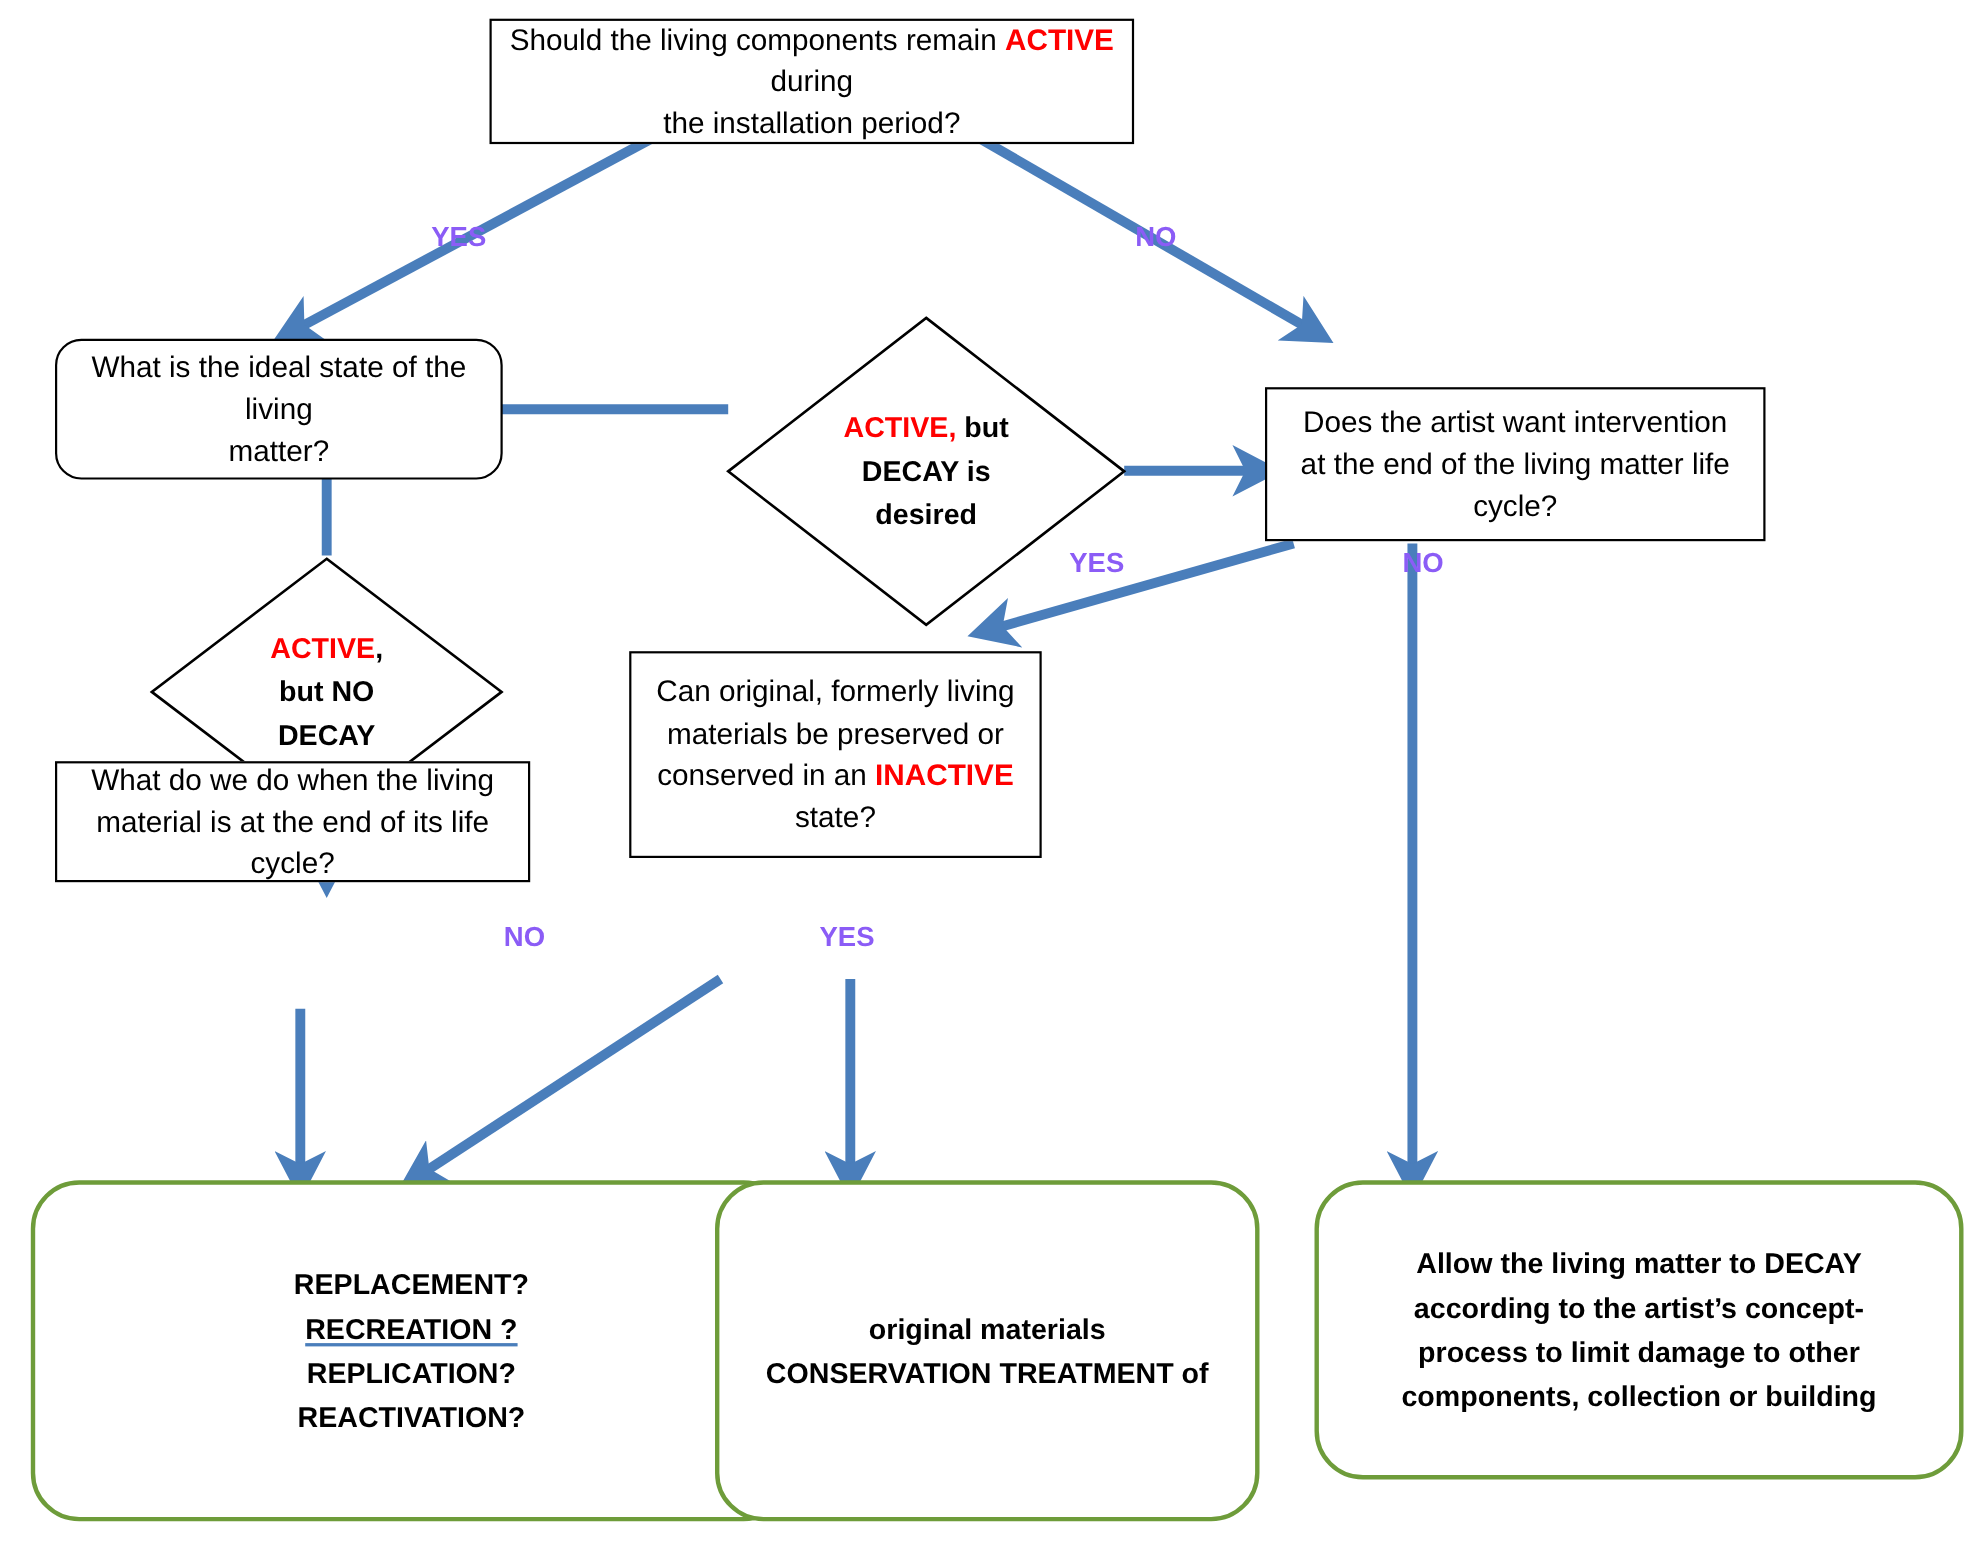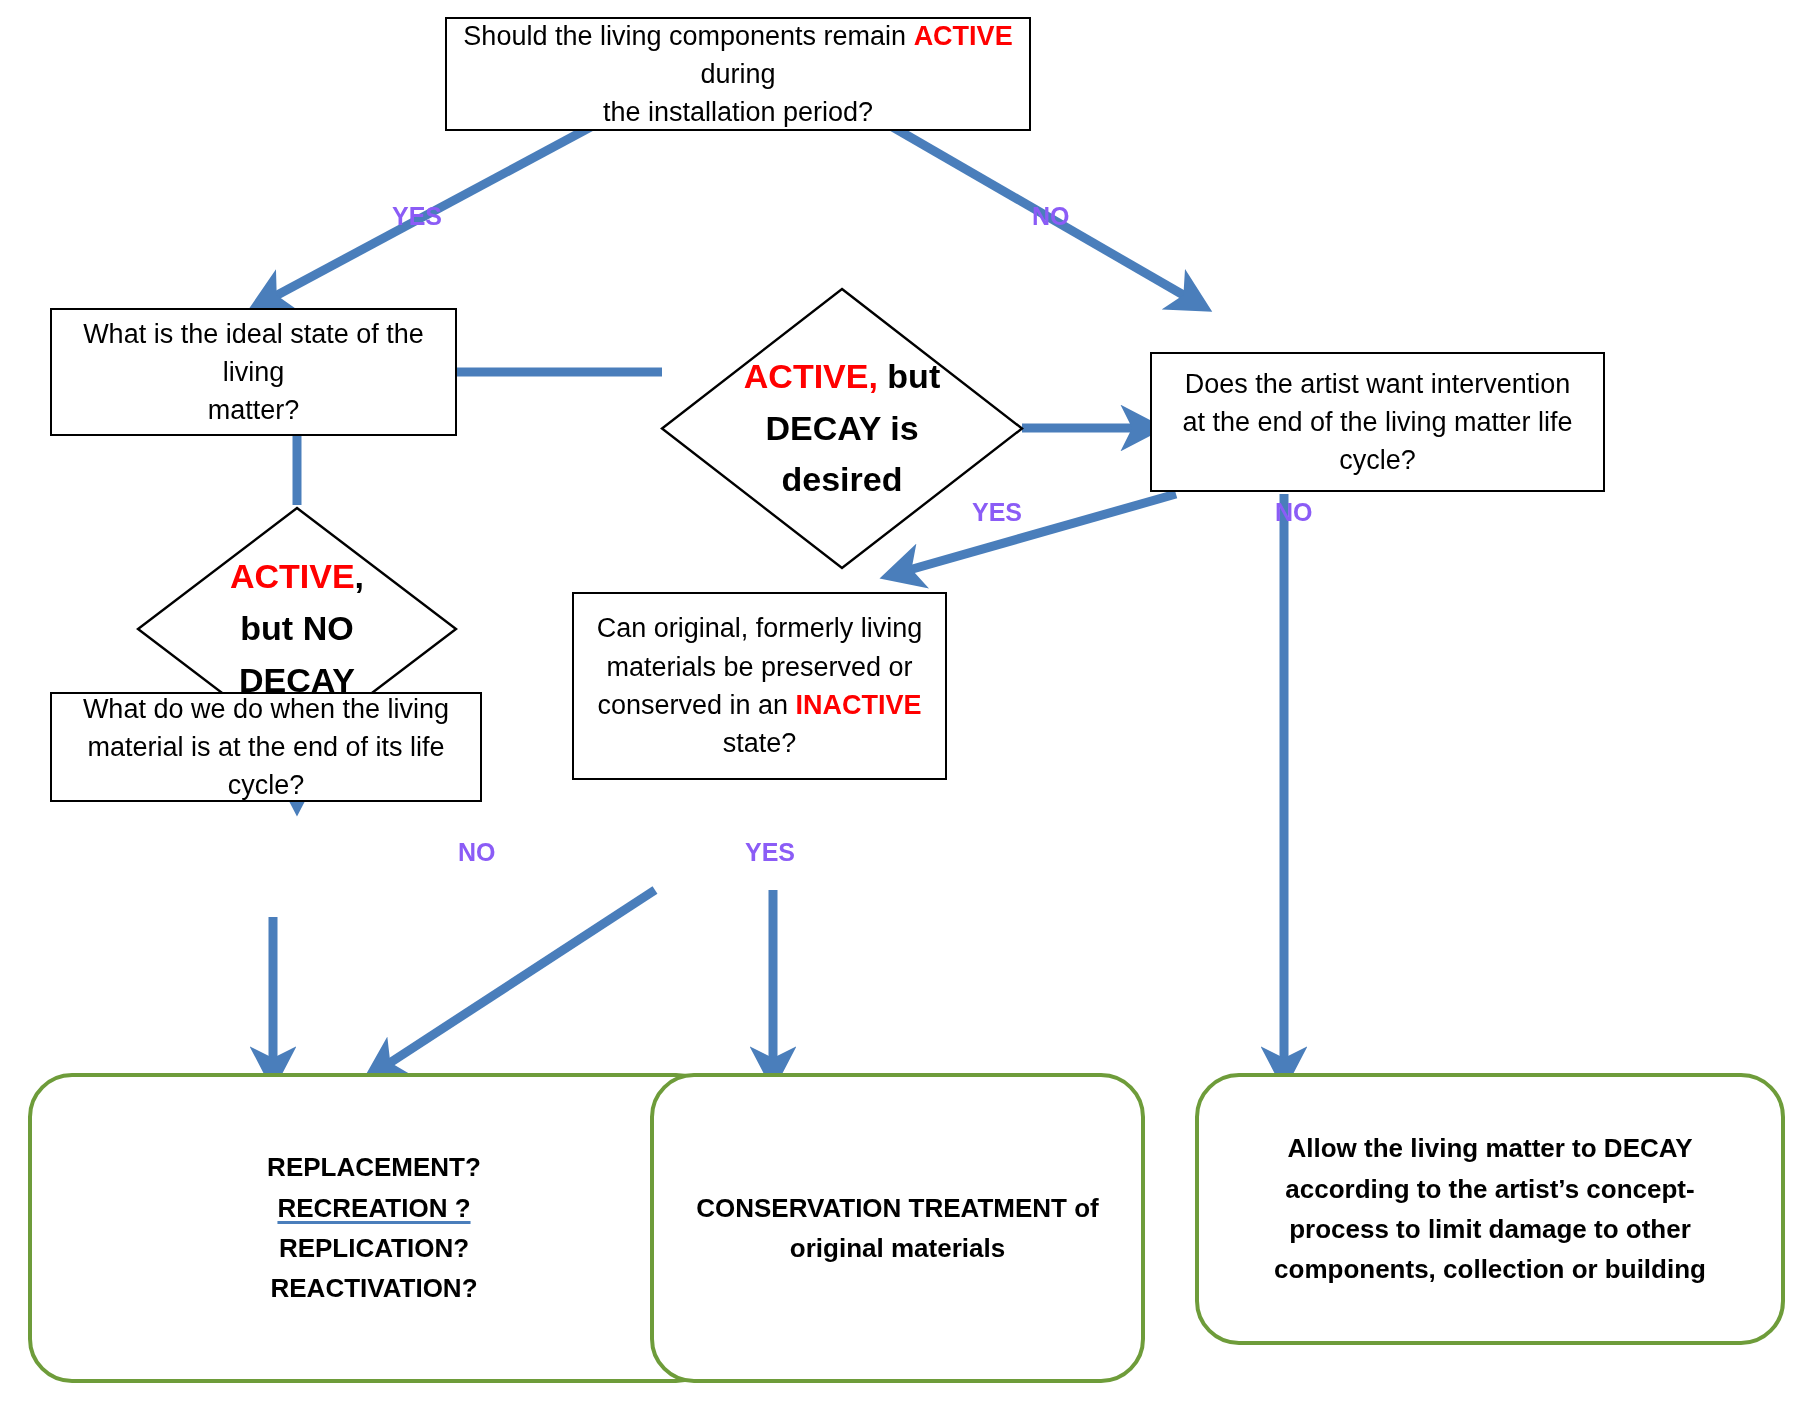--- a/index.html
+++ b/index.html
@@ -61,21 +61,21 @@
   }
   .diamond-label {
     position: absolute;
     left: 0; top: 0;
     width: 100%;
     height: 100%;
     display: flex;
     align-items: center;
     justify-content: center;
     text-align: center;
-    font-size: 34px;
+    font-size: 26px;
     font-weight: bold;
     line-height: 1.52;
     color: #000000;
   }
   .edge-label {
     position: absolute;
     font-size: 25px;
     font-weight: bold;
     color: #8b5cf6;
     white-space: nowrap;
@@ -130,21 +130,21 @@
         <span>Should the living components remain </span><span class="red">ACTIVE</span><span> during</span>
       </span>
       <span class="nowrap-line">the installation period?</span>
     </div>
   </div>
 
   <div class="edge-label" style="left:392px; top:202px;">YES</div>
 
   <div class="edge-label" style="left:1032px; top:202px;">NO</div>
 
-  <div class="node rect-node" style="left:50px; top:308px; width:407px; height:128px;">
+  <div class="node rect-node" style="left:50px; top:308px; width:407px; height:128px;border-radius:24px;">
     <div>
       <span class="nowrap-line">What is the ideal state of the living</span>
       <span class="nowrap-line">matter?</span>
     </div>
   </div>
 
   <div class="diamond-wrap" style="left:660px; top:287px; width:364px; height:283px;">
     <svg width="364" height="283" viewBox="0 0 364 283" xmlns="http://www.w3.org/2000/svg">
       <polygon points="182,2 362,141.5 182,281 2,141.5" fill="#ffffff" stroke="#000000" stroke-width="2.4"></polygon>
     </svg>
@@ -212,22 +212,22 @@
     <div>
       <span class="nowrap-line">REPLACEMENT?</span>
       <span class="nowrap-line underline-blue">RECREATION ?</span>
       <span class="nowrap-line">REPLICATION?</span>
       <span class="nowrap-line">REACTIVATION?</span>
     </div>
   </div>
 
   <div class="node rounded-node" style="left:650px; top:1073px; width:495px; height:310px;">
     <div>
+      <span class="nowrap-line">original materials</span>
       <span class="nowrap-line">CONSERVATION TREATMENT of</span>
-      <span class="nowrap-line">original materials</span>
     </div>
   </div>
 
   <div class="node rounded-node" style="left:1195px; top:1073px; width:590px; height:272px;">
     <div>
       <span class="nowrap-line">Allow the living matter to DECAY</span>
       <span class="nowrap-line">according to the artist’s concept-</span>
       <span class="nowrap-line">process to limit damage to other</span>
       <span class="nowrap-line">components, collection or building</span>
     </div>

